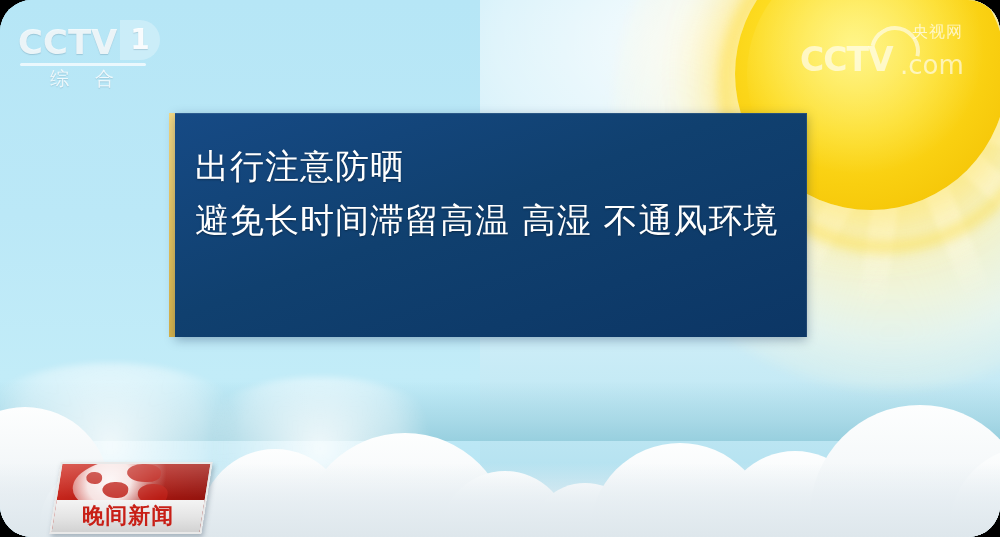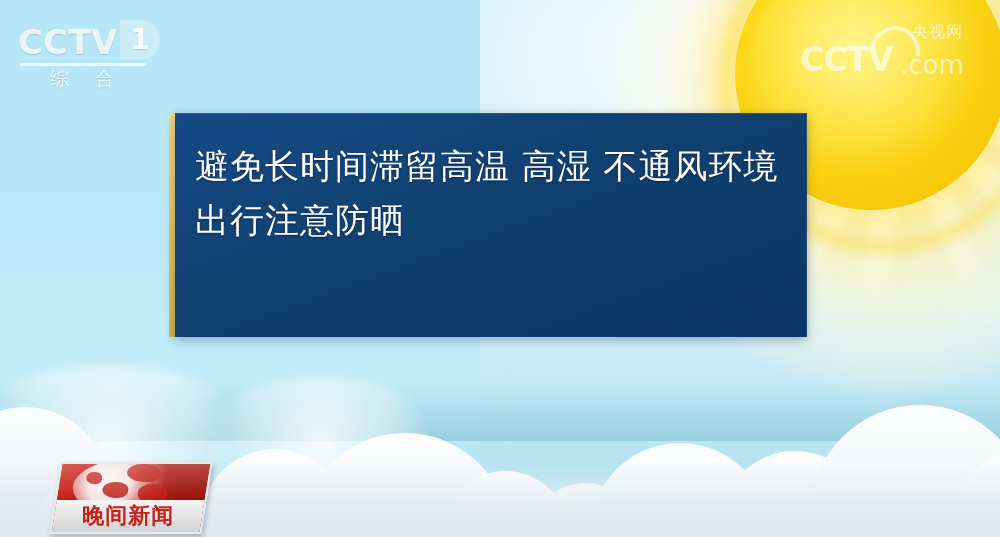--- a/index.html
+++ b/index.html
@@ -7,20 +7,21 @@
     padding: 0;
     background: #000;
   }
   #screen {
     position: relative;
     width: 1000px;
     height: 537px;
     overflow: hidden;
     font-family: "DejaVu Sans", "Liberation Sans", sans-serif;
     background: linear-gradient(175deg, #bfeaf8 0%, #c6edf9 25%, #d8f2fa 45%, #bfe6f3 70%, #b4e2f0 100%);
+    border-radius: 32px;
   }
 
   
   .sky-base {
     position: absolute;
     inset: 0;
     background:
       radial-gradient(ellipse 700px 420px at 72% 8%, rgba(255,255,255,0.95) 0%, rgba(255,255,255,0.55) 32%, rgba(255,255,255,0.0) 62%),
       linear-gradient(180deg, #b6e6f6 0%, #c2eaf7 30%, #d4f1fa 55%, #bfe7f3 78%, #a9dced 100%);
   }
@@ -325,22 +326,22 @@
     <div class="cctvcom-arc"></div>
     <div class="cctvcom-main">CCTV</div>
     <div class="cctvcom-dot">.com</div>
     <div class="cctvcom-cn">央视网</div>
   </div>
 
   <div class="panel-gold"></div>
   <div class="panel">
     <div class="panel-inner-edge"></div>
     <div class="panel-text">
+      <div class="line">出行注意防晒</div>
       <div class="line">避免长时间滞留高温 高湿 不通风环境</div>
-      <div class="line">出行注意防晒</div>
     </div>
   </div>
 
   <div class="clouds">
     <div class="soft-cloud-top" style="left:-40px; bottom:24px; width:300px; height:150px;"></div>
     <div class="soft-cloud-top" style="left:190px; bottom:30px; width:260px; height:130px;"></div>
 
     <div class="puff" style="left:-60px; width:170px; height:170px;"></div>
     <div class="puff" style="left:40px;  width:120px; height:120px; bottom:-48px;"></div>
     <div class="puff" style="left:200px; width:150px; height:150px; bottom:-62px;"></div>

